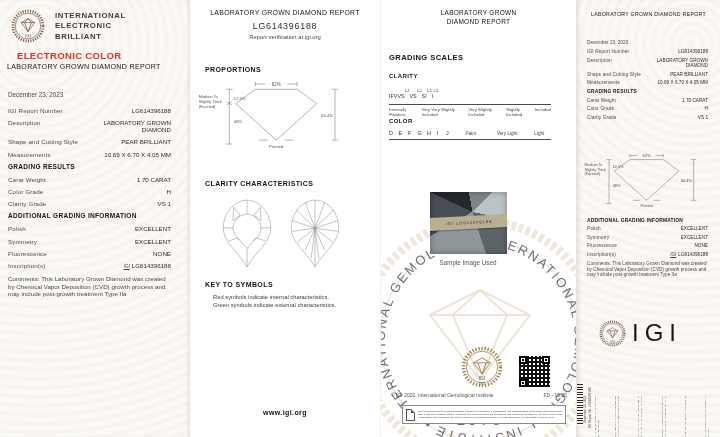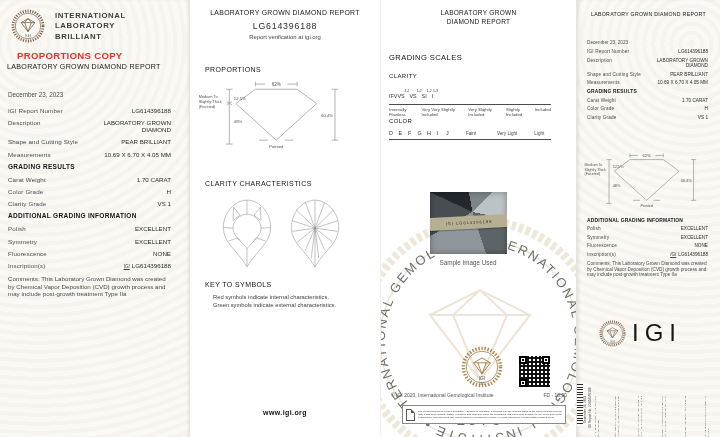--- a/index.html
+++ b/index.html
@@ -37,21 +37,21 @@
   #p1 .val{max-width:80px;}
   #p1 .sec-head{font-size:6.5px;font-weight:bold;color:#141414;letter-spacing:.3px;margin:2.5px 0 6px;}
   #p1 .comments{font-size:6.2px;line-height:7.7px;color:#4a4a4a;margin-top:2px;}
   .insc-prefix{font-style:italic;font-size:4.6px;text-decoration:underline;margin-right:2px;color:#444;}
 
   
   #p2 .hdr1{position:absolute;left:0;top:9px;width:190px;text-align:center;font-size:6.9px;}
   #p2 .hdr-num{position:absolute;left:0;top:21px;width:190px;text-align:center;font-size:8.8px;
        color:#2c2c2c;letter-spacing:.8px;}
   #p2 .hdr-ver{position:absolute;left:0;top:34px;width:190px;text-align:center;font-size:5.9px;color:#444;}
-  .sec-title{font-size:7px;font-weight:normal;color:#141414;letter-spacing:.4px;}
+  .sec-title{font-size:7px;font-weight:bold;color:#141414;letter-spacing:.4px;}
   #p2 .key-line{position:absolute;left:23px;font-size:5.8px;color:#3e3e3e;}
   #p2 .site{position:absolute;left:0;top:409px;width:190px;text-align:center;
        font-size:7px;font-weight:bold;color:#111;letter-spacing:.4px;}
   svg text{font-family:"Liberation Sans","DejaVu Sans",sans-serif;fill:#555;}
 
   
   #p3 .hdr{position:absolute;left:0;width:197px;text-align:center;font-size:6.5px;}
   #p3 .scale-block{position:absolute;left:9px;width:162px;}
   .scale-row{display:flex;}
   .scale-col{text-align:left;}
@@ -115,24 +115,24 @@
 
   <div id="p1" class="panel">
     <svg class="abs seal" style="left:11px;top:9px" width="34" height="34" viewBox="0 0 60 60">
       <circle cx="30" cy="30" r="26.5" fill="none" stroke="currentColor" stroke-width="5" stroke-dasharray="2 2.4"></circle>
       <circle cx="30" cy="30" r="22.5" fill="none" stroke="currentColor" stroke-width="1.2"></circle>
       <path d="M18,24 L30,17 L42,24 L30,40 Z M18,24 L42,24 M24,24 L30,40 M36,24 L30,40 M24,24 L30,17 M36,24 L30,17" fill="none" stroke="currentColor" stroke-width="1.4"></path>
       <text x="30" y="50" font-size="7.5" text-anchor="middle" fill="currentColor">IGI</text>
     </svg>
     <div class="brand-lines">
       <div>INTERNATIONAL</div>
-      <div>LABORATORY</div>
+      <div>ELECTRONIC</div>
       <div>BRILLIANT</div>
     </div>
-    <div class="electronic">PROPORTIONS COPY</div>
+    <div class="electronic">ELECTRONIC COLOR</div>
     <div class="title h-bold">LABORATORY GROWN DIAMOND REPORT</div>
 
     <div class="report">
       <div class="date">December 23, 2023</div>
       <div>
 
           <div class="row">
             <span class="lbl">IGI Report Number</span>
             <span class="val">LG614396188</span>
           </div>

